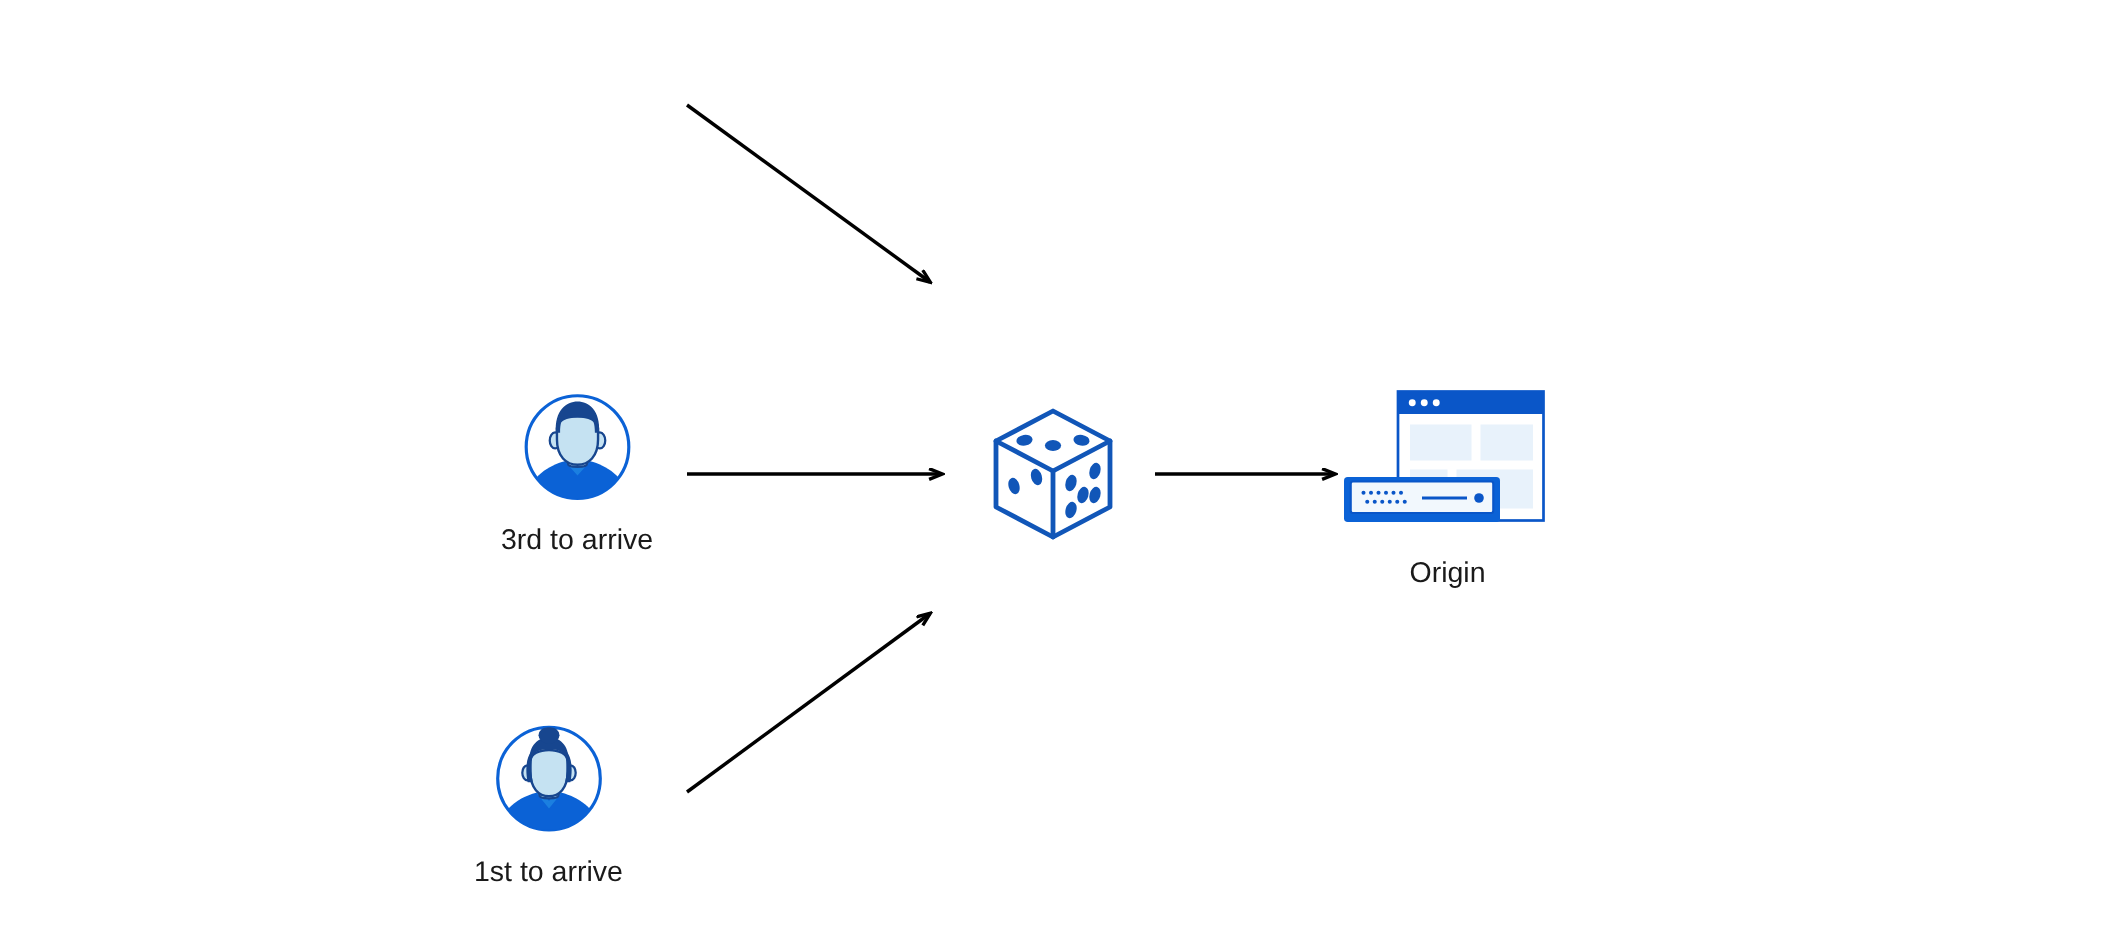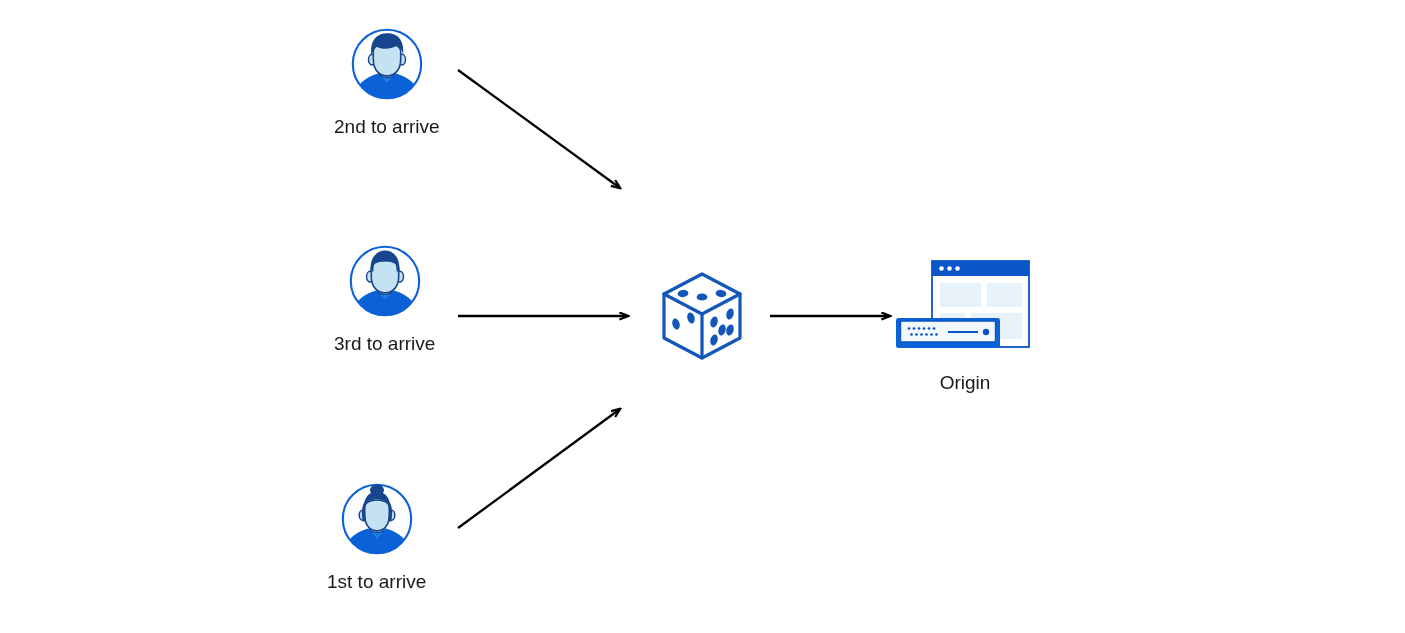--- a/index.html
+++ b/index.html
@@ -74,50 +74,22 @@
 
     <line x1="458" y1="70" x2="620" y2="188" stroke="#000000" stroke-width="2.3" marker-end="url(#arrowhead)"></line>
 
     <line x1="458" y1="316" x2="628" y2="316" stroke="#000000" stroke-width="2.3" marker-end="url(#arrowhead)"></line>
 
     <line x1="458" y1="528" x2="620" y2="409" stroke="#000000" stroke-width="2.3" marker-end="url(#arrowhead)"></line>
 
     <line x1="770" y1="316" x2="890" y2="316" stroke="#000000" stroke-width="2.3" marker-end="url(#arrowhead)"></line>
   </svg>
 
-  <div class="node" style="left:334px; top:26px;">
-    <div class="avatar-wrap">
-      <svg width="76" height="76" viewBox="0 0 76 76">
-        <defs>
-          <clipPath id="clipA">
-              <circle cx="38" cy="38" r="34.2"></circle>
-            </clipPath>
-        </defs>
-        <circle cx="38" cy="38" r="34.2" fill="#ffffff" stroke="#0b62d6" stroke-width="2.1"></circle>
-        <g clip-path="url(#clipA)">
-
-          <path d="M3 76 C5 58.5 18 50.5 29.5 47.5 L46.5 47.5 C58 50.5 71 58.5 73 76 Z" fill="#0b62d6"></path>
-
-          <path d="M29.5 47.5 L38 57 L46.5 47.5 L43 45.8 L38 52 L33 45.8 Z" fill="#1b7fe0"></path>
-
-          <path d="M31.6 36.5 L31.6 49 C31.6 52 44.4 52 44.4 49 L44.4 36.5 Z" fill="#c5e2f2" stroke="#17468f" stroke-width="1.5" stroke-linejoin="round"></path>
-
-          <ellipse cx="23.1" cy="33.6" rx="3.6" ry="5.3" fill="#c5e2f2" stroke="#17468f" stroke-width="1.5"></ellipse>
-          <ellipse cx="52.9" cy="33.6" rx="3.6" ry="5.3" fill="#c5e2f2" stroke="#17468f" stroke-width="1.5"></ellipse>
-
-          <path d="M24.3 25.5 C24.3 14.8 51.7 14.8 51.7 25.5 L51.7 33 C51.7 44.3 45.5 49.8 38 49.8 C30.5 49.8 24.3 44.3 24.3 33 Z" fill="#c5e2f2" stroke="#17468f" stroke-width="1.6"></path>
-
-          <path d="M22.4 30 C20 12.5 30 7.2 38.3 7.2 C48.5 7.2 55.4 13.3 54.2 29 C53.6 25.3 51.4 21.3 47 20 C41.5 23.6 32 23.6 27.3 20.4 C24.6 22.6 23.1 26.2 22.4 30 Z" fill="#17468f"></path>
-        </g>
-      </svg>
-    </div>
-    <div class="node-label avatar-label">2nd to arrive</div>
-  </div>
-
-  <div class="node" style="left:334px; top:243px;">
+
+  <div class="node" style="left:334px; top:260px;">
     <div class="avatar-wrap">
       <svg width="76" height="76" viewBox="0 0 76 76">
         <defs>
           <clipPath id="clipB">
               <circle cx="38" cy="38" r="34.2"></circle>
             </clipPath>
         </defs>
         <circle cx="38" cy="38" r="34.2" fill="#ffffff" stroke="#0b62d6" stroke-width="2.1"></circle>
         <g clip-path="url(#clipB)">
           <path d="M3 76 C5 58.5 18 50.5 29.5 47.5 L46.5 47.5 C58 50.5 71 58.5 73 76 Z" fill="#0b62d6"></path>
@@ -127,21 +99,21 @@
           <ellipse cx="52.9" cy="33.6" rx="3.6" ry="5.3" fill="#c5e2f2" stroke="#17468f" stroke-width="1.5"></ellipse>
           <path d="M24.3 25.5 C24.3 14.8 51.7 14.8 51.7 25.5 L51.7 33 C51.7 44.3 45.5 49.8 38 49.8 C30.5 49.8 24.3 44.3 24.3 33 Z" fill="#c5e2f2" stroke="#17468f" stroke-width="1.6"></path>
 
           <path d="M23.6 28.5 C22.6 13.5 30.6 7.6 38 7.6 C45.6 7.6 53.4 13.5 52.4 28.5 L49.6 28.5 C49.6 22 48.4 19.4 45.8 18.4 L30.2 18.4 C27.4 19.4 26.4 22 26.4 28.5 Z" fill="#17468f"></path>
         </g>
       </svg>
     </div>
     <div class="node-label avatar-label">3rd to arrive</div>
   </div>
 
-  <div class="node" style="left:327px; top:481px;">
+  <div class="node" style="left:316px; top:481px;">
     <div class="avatar-wrap">
       <svg width="76" height="76" viewBox="0 0 76 76">
         <defs>
           <clipPath id="clipC">
               <circle cx="38" cy="38" r="34.2"></circle>
             </clipPath>
         </defs>
         <circle cx="38" cy="38" r="34.2" fill="#ffffff" stroke="#0b62d6" stroke-width="2.1"></circle>
         <g clip-path="url(#clipC)">
           <path d="M3 76 C5 58.5 18 50.5 29.5 47.5 L46.5 47.5 C58 50.5 71 58.5 73 76 Z" fill="#0b62d6"></path>

